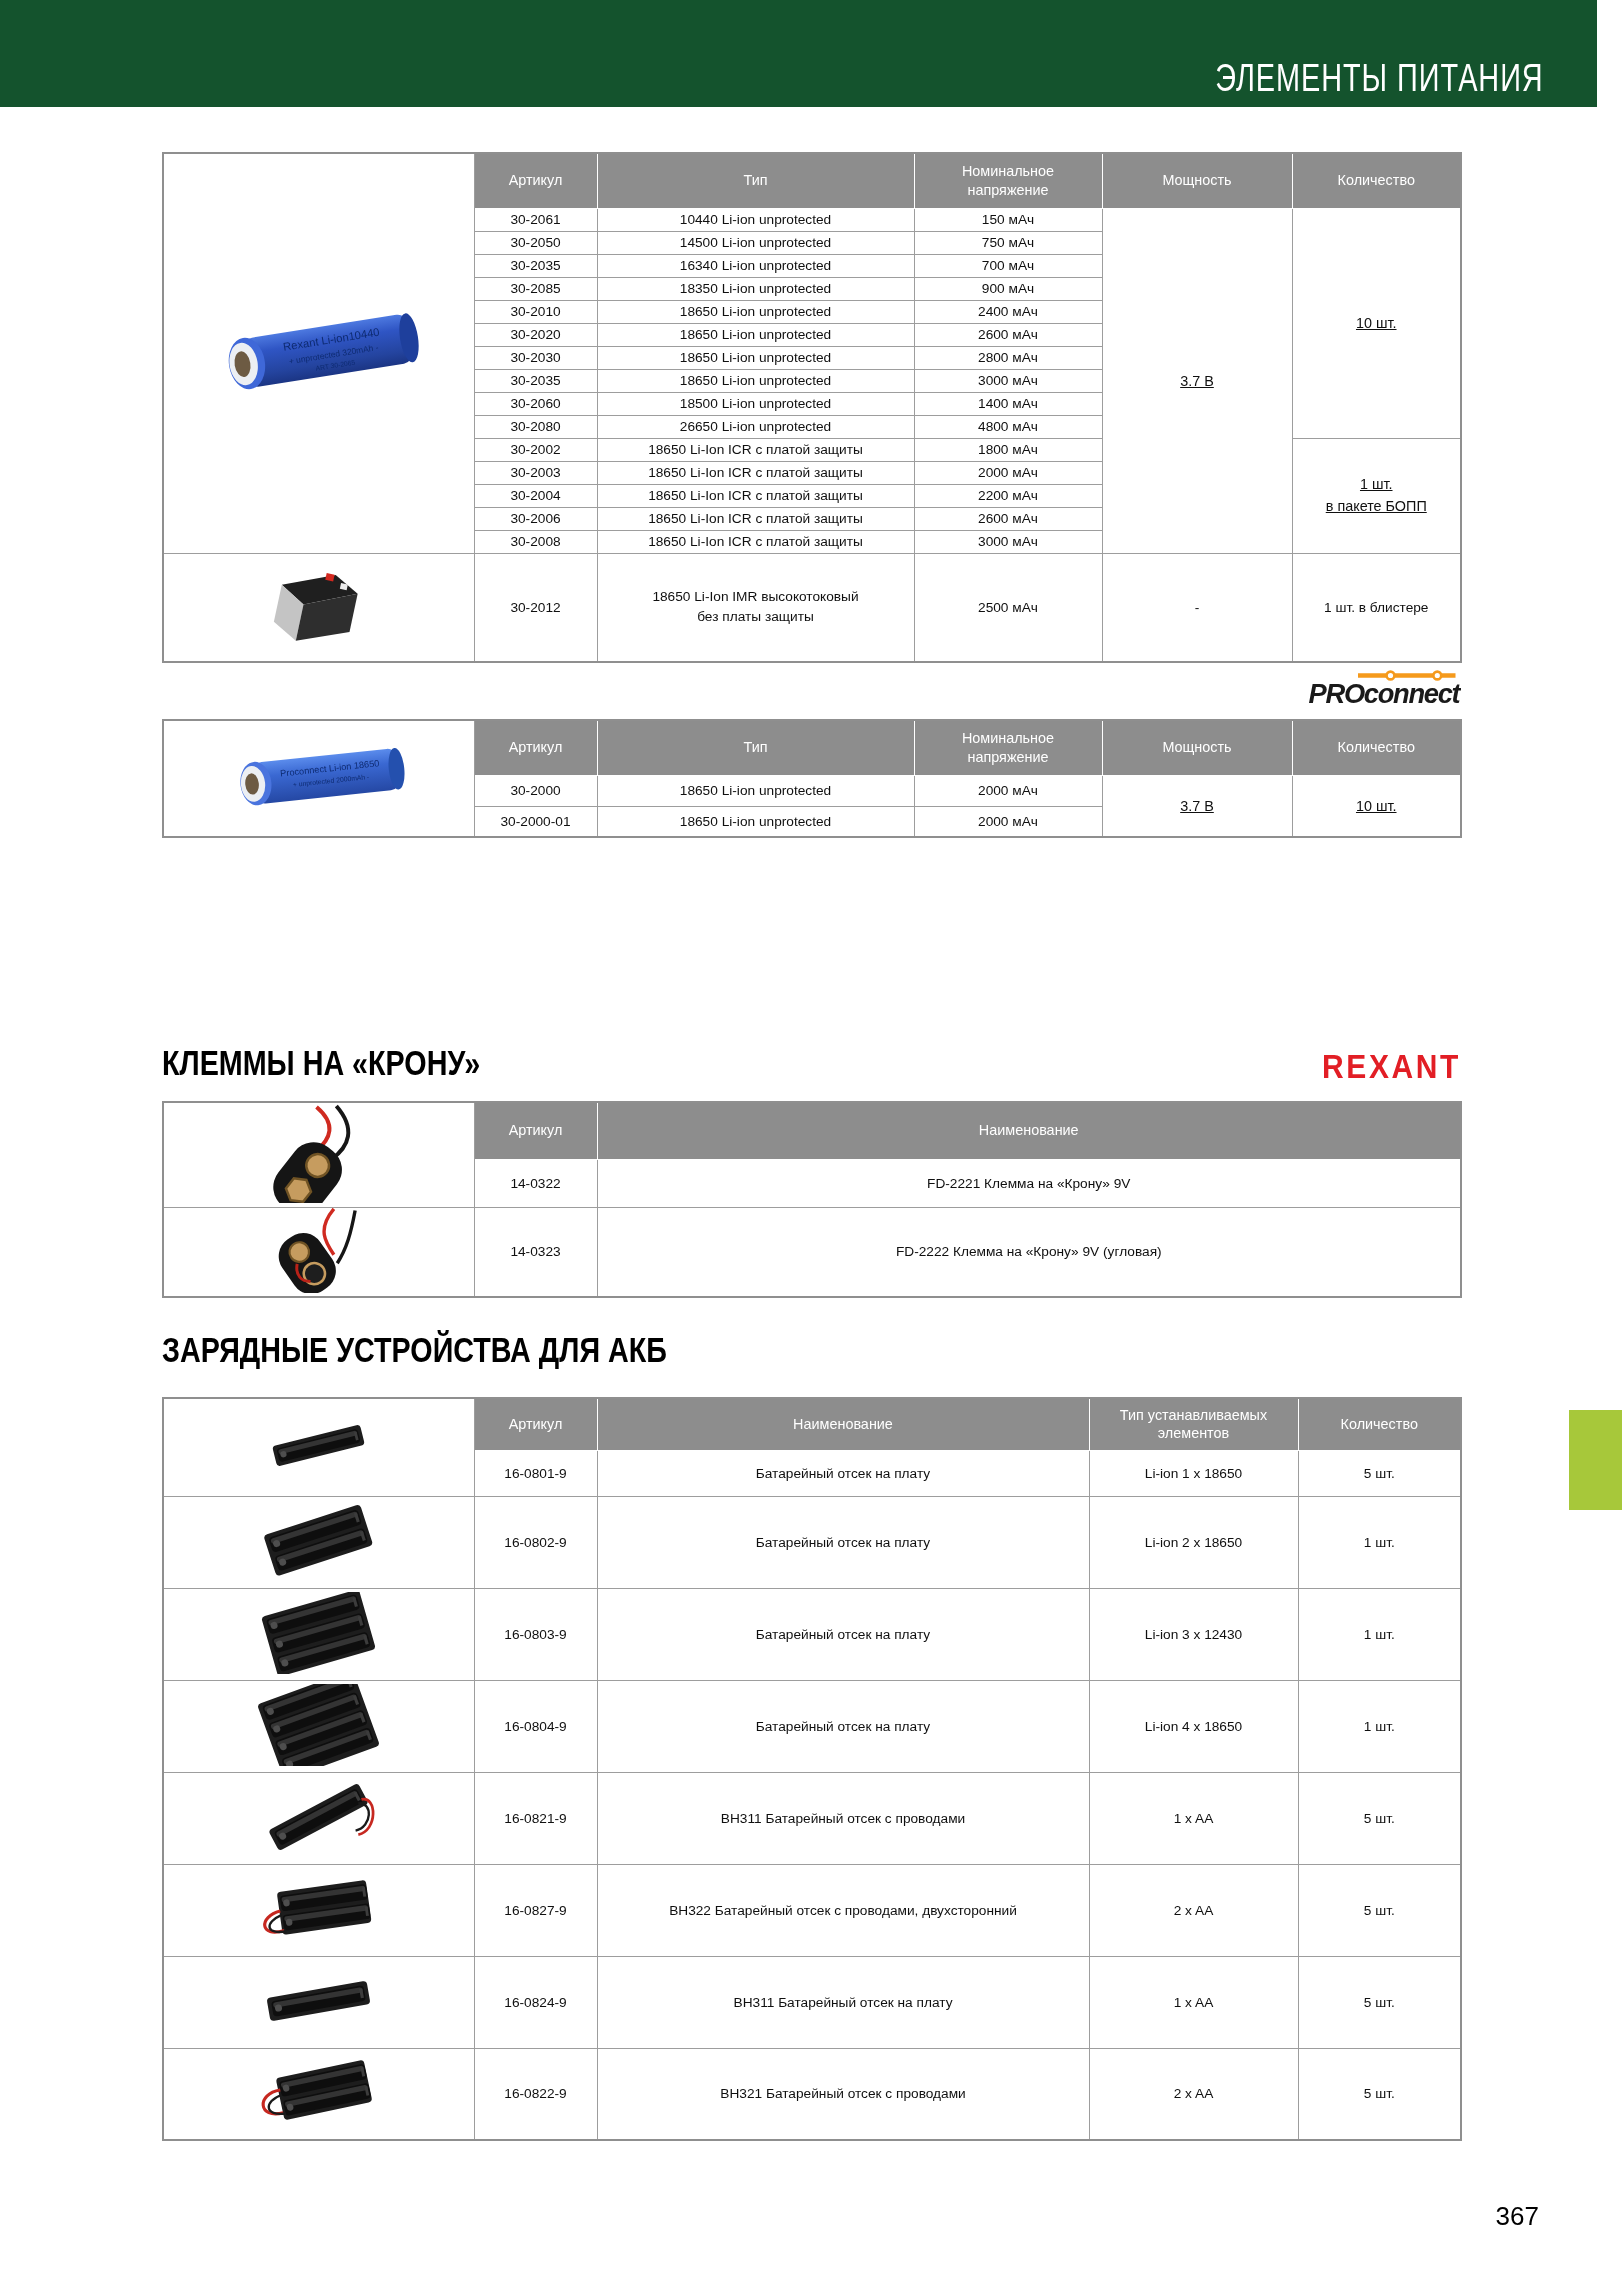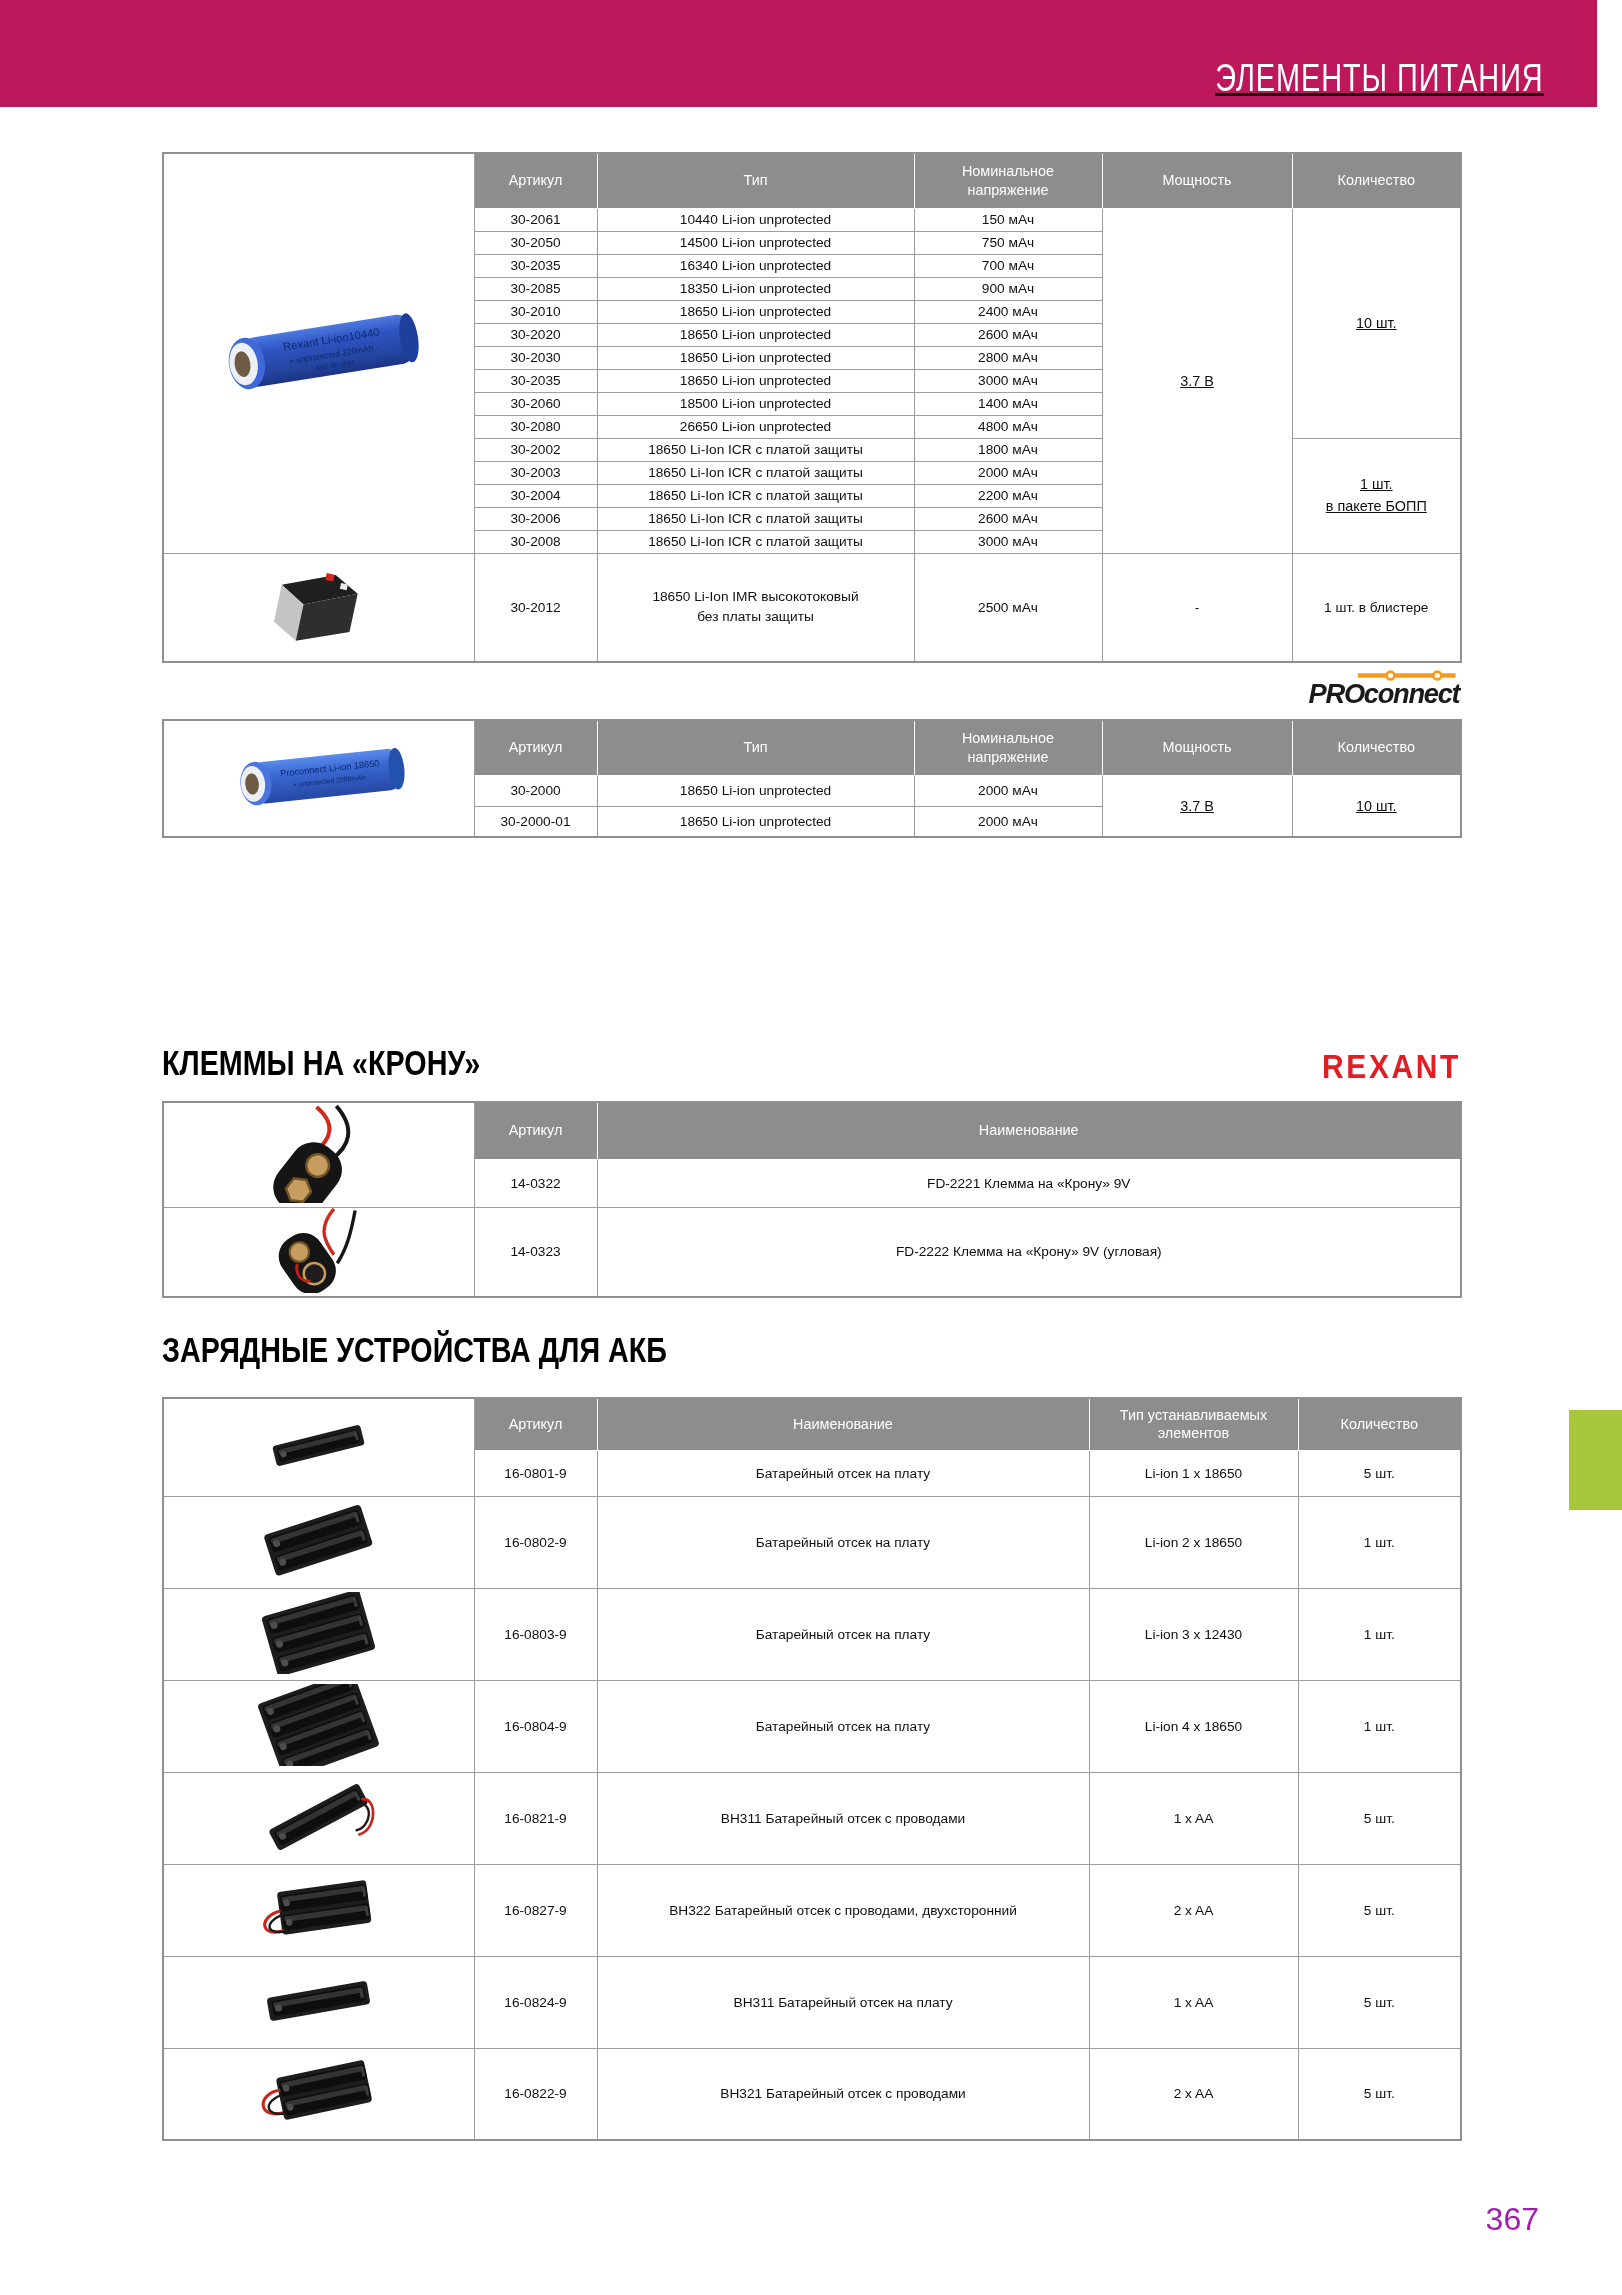--- a/index.html
+++ b/index.html
@@ -1,21 +1,21 @@
 <!DOCTYPE html>
 <html style="font-size:10.5px"><head>
 <meta charset="utf-8">
 <style>
   html,body{margin:0;padding:0;background:#fff;}
   .page{position:relative;width:1623px;height:2295px;background:#fff;overflow:hidden;
         font-family:"Liberation Sans",sans-serif;color:#111;}
 
   
-  .band{position:absolute;left:0;top:0;width:1597px;height:107px;background:#be185d;
-        display:flex;align-items:flex-end;justify-content:flex-end;text-decoration:underline;}
+  .band{position:absolute;left:0;top:0;width:1597px;height:107px;background:#14532d;
+        display:flex;align-items:flex-end;justify-content:flex-end;}
   .band-title{font-size:39px;color:#fff;font-weight:400;letter-spacing:1.3px;white-space:nowrap;
         transform:scaleX(.74);transform-origin:right bottom;padding:0 72px 10.5px 0;line-height:1;}
 
   
   .tbl{position:absolute;border-collapse:collapse;table-layout:fixed;background:#fff;
        border:2.6px solid #8f8f8f;}
   .tbl td{border:1.3px solid #9d9d9d;padding:0 3.9px;text-align:center;vertical-align:middle;
           font-size:13.7px;color:#101010;overflow:hidden;}
   .tbl th{border:1.3px solid #fff;background:#8d8d8d;color:#fff;font-weight:400;font-size:14.4px;
           line-height:1.3;padding:0 6.5px;vertical-align:middle;}
@@ -28,21 +28,21 @@
           border-bottom:5.2px solid #a7c83a;display:flex;align-items:center;}
   .banner-text{font-size:34px;font-weight:400;color:#0d0d0d;transform:scaleX(.8);
           transform-origin:left center;margin-left:31px;white-space:nowrap;letter-spacing:0.7px;}
   .sec-title{position:absolute;font-size:35px;font-weight:700;color:#000;white-space:nowrap;
           transform:scaleX(.82);transform-origin:left center;letter-spacing:0;}
   .rexant{position:absolute;right:162px;top:1052px;font-size:30px;font-weight:700;color:#e21e25;
           letter-spacing:2.6px;transform:scaleY(1.08);line-height:1;}
   .pclogo{position:absolute;right:162px;top:669px;}
   .pclogo text{font-family:"Liberation Sans",sans-serif;}
   .side-tab{position:absolute;left:1569px;top:1410px;width:54px;height:100px;background:#a7c83a;}
-  .page-num{position:absolute;right:84px;top:2201px;font-size:32px;color:#a21caf;}
+  .page-num{position:absolute;right:84px;top:2201px;font-size:26px;color:#000000;}
   .batlabel{fill:#0e2b72;text-anchor:middle;font-family:"Liberation Sans",sans-serif;}
 </style>
 </head>
 <body>
 
 <div class="page">
 
   <svg width="0" height="0" style="position:absolute">
     <defs>
       <linearGradient id="gb1" x1="0" y1="0" x2="0" y2="1">

